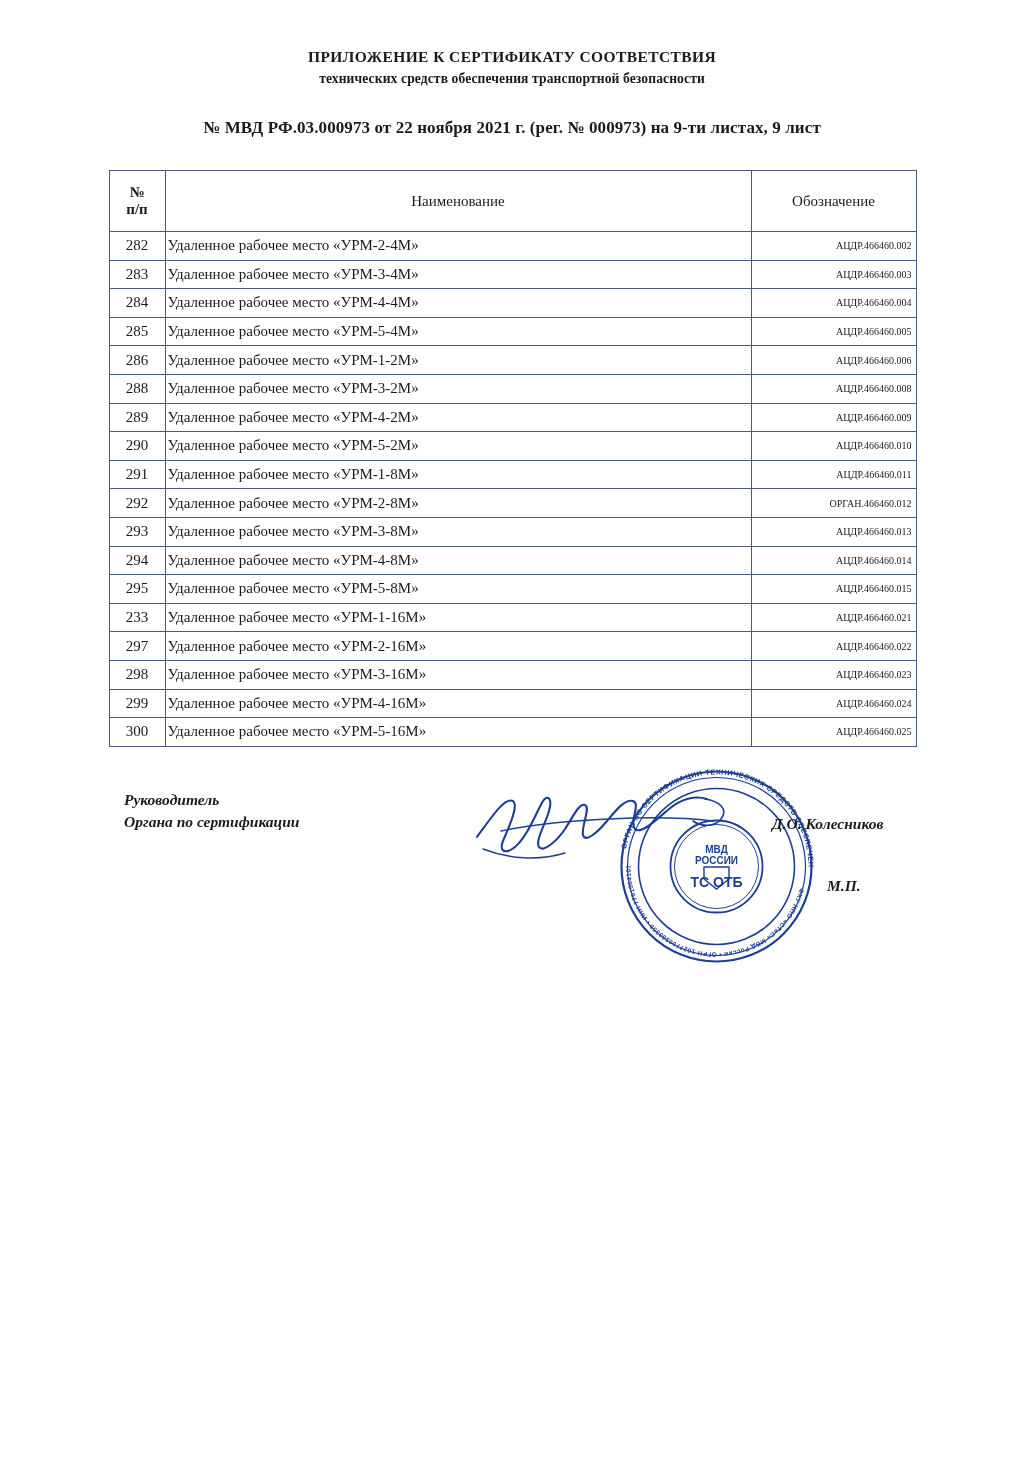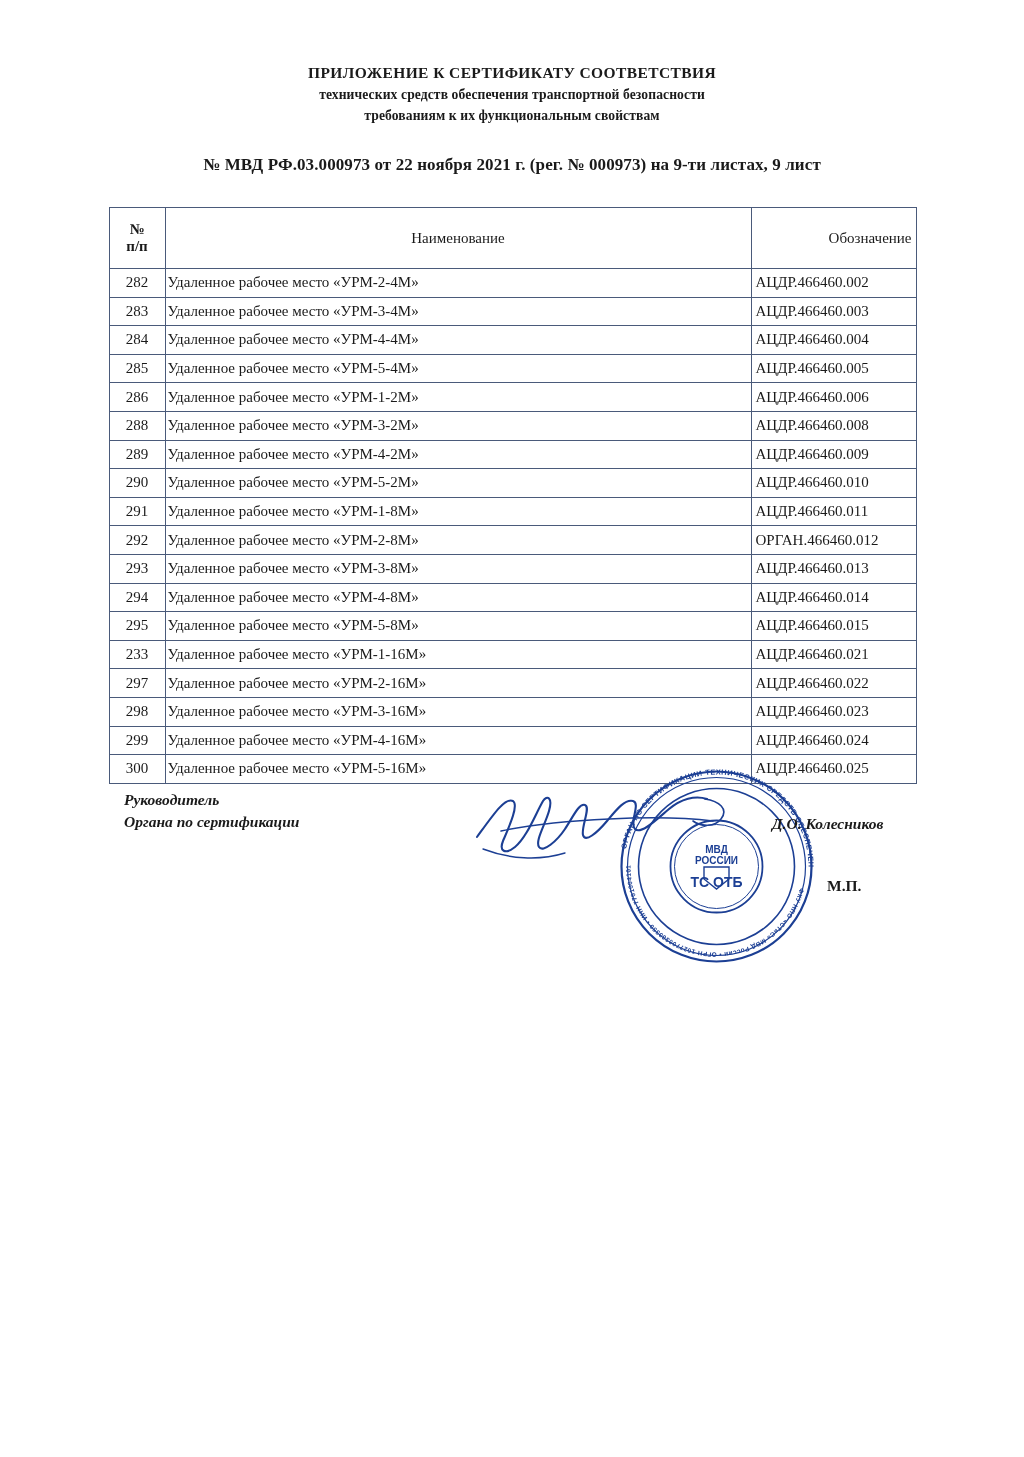--- a/index.html
+++ b/index.html
@@ -18,21 +18,21 @@
   .page {
     position: relative;
     width: 1024px;
     height: 1457px;
     box-sizing: border-box;
   }
 
   
   .doc-header {
     text-align: center;
-    padding-top: 64px;
+    padding-top: 48px;
   }
   .doc-header .line1 {
     font-weight: bold;
     font-size: 15.5px;
     letter-spacing: 0.4px;
   }
   .doc-header .line2,
   .doc-header .line3 {
     font-weight: bold;
     font-size: 13.6px;
@@ -65,36 +65,36 @@
     font-family: "Liberation Serif", serif;
   }
   table.reg thead th {
     font-weight: normal;
     padding: 6px 4px;
     height: 48px;
     vertical-align: middle;
   }
   .col-num { width: 56px; text-align: center; }
   .col-name { width: 586px; }
-  .col-desig { width: 165px; text-align: right; }
+  .col-desig { width: 165px; text-align: center; }
 
   thead .hdr-num {
     line-height: 1.15;
     font-size: 15px;
   }
   thead .hdr-num b { font-weight: bold; }
 
   tbody td {
     height: 25.6px;
     padding: 1px 4px;
     vertical-align: middle;
   }
   tbody td.num { text-align: center; font-size: 15px; }
   tbody td.name { text-align: left; padding-left: 2px; font-size: 15px; margin-top: 48px; }
-  tbody td.desig { text-align: left; font-size: 15px; }
+  tbody td.desig { text-align: right; font-size: 10px; }
 
   
   .sign-block {
     position: absolute;
     left: 124px;
     top: 789px;
     width: 830px;
     height: 180px;
   }
   .sign-title {
@@ -110,20 +110,21 @@
     top: 26px;
     font-style: italic;
     font-weight: bold;
     font-size: 15.5px;
     white-space: nowrap;
   }
   .mp {
     position: absolute;
     left: 703px;
     top: 88px;
+    font-style: italic;
     font-weight: bold;
     font-size: 15.5px;
   }
 
   
   .signature {
     position: absolute;
     left: 345px;
     top: -14px;
     width: 300px;
@@ -142,21 +143,20 @@
   }
 </style>
 </head>
 <body>
 
 <div class="page">
 
   <div class="doc-header">
     <div class="line1">ПРИЛОЖЕНИЕ К СЕРТИФИКАТУ СООТВЕТСТВИЯ</div>
     <div class="line2">технических средств обеспечения транспортной безопасности</div>
-    <div class="line3">требованиям к их функциональным свойствам</div>
   </div>
 
   <div class="cert-line">№ МВД РФ.03.000973 от 22 ноября 2021 г. (рег. № 000973) на 9-ти листах, 9 лист</div>
 
   <div class="table-wrap">
     <table class="reg">
       <colgroup>
         <col class="col-num">
         <col class="col-name">
         <col class="col-desig">

